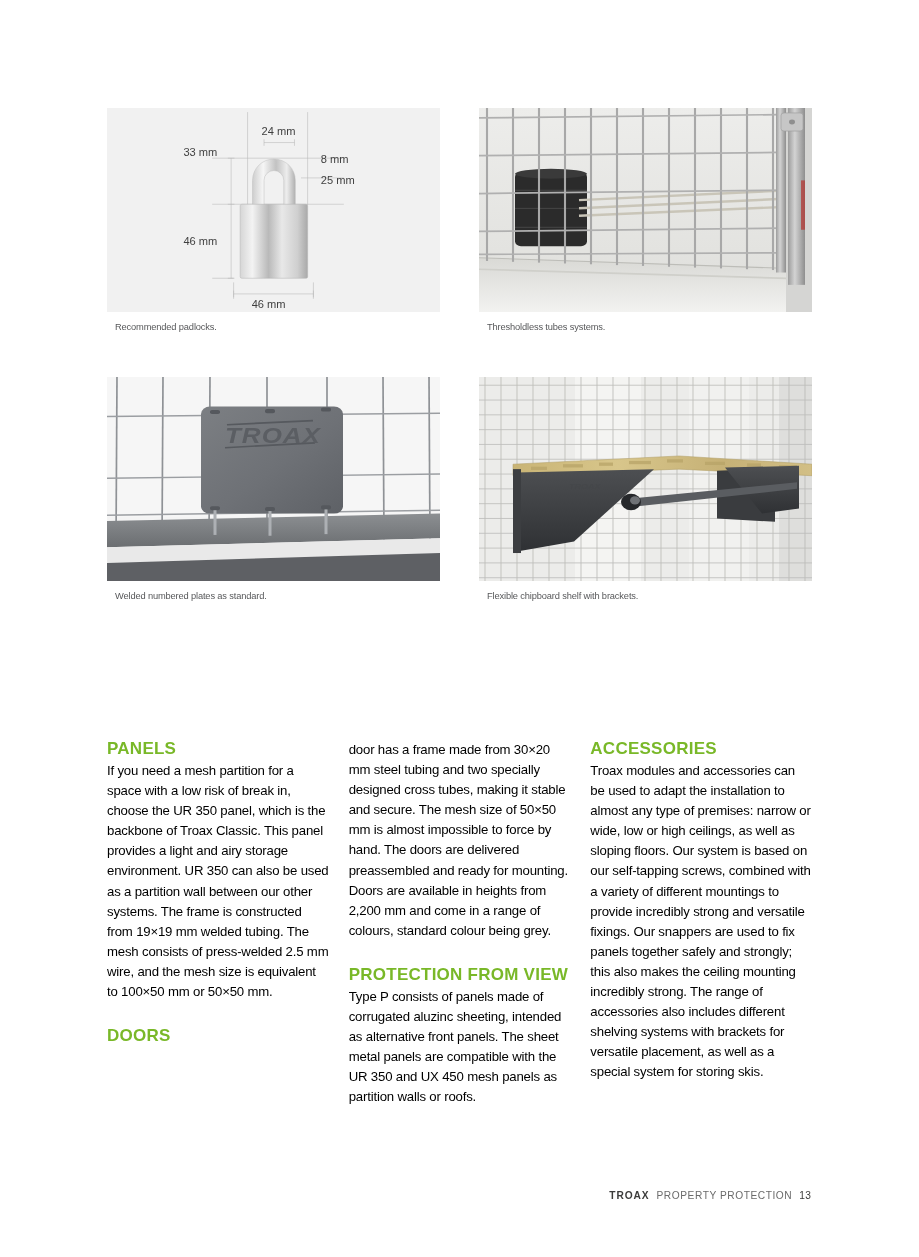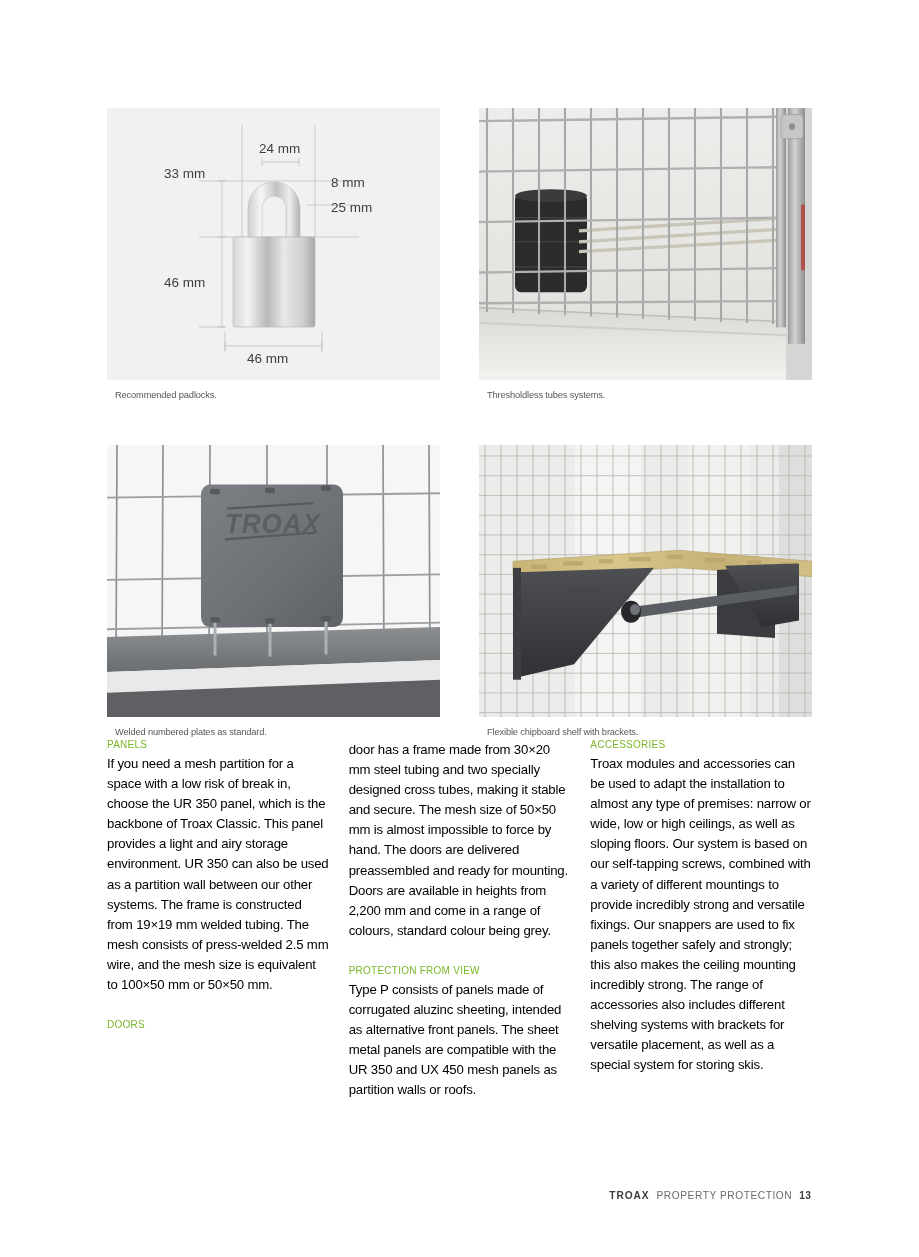--- a/index.html
+++ b/index.html
@@ -32,21 +32,21 @@
   }
   .fig-row {
     display: flex;
     gap: 39px;
   }
   .fig-row + .fig-row { margin-top: 45px; }
 
   .figure { width: 333px; }
   .fig-frame {
     width: 333px;
-    height: 272px;
+    height: 204px;
     overflow: hidden;
     position: relative;
     background: #f1f1f1;
   }
   .fig-caption {
     margin-top: 10px;
     font-size: 9.3px;
     letter-spacing: -0.15px;
     color: #57585a;
     font-family: "Liberation Sans", sans-serif;
@@ -65,22 +65,22 @@
     left: 107px;
     top: 740px;
     width: 705px;
     display: flex;
     gap: 20px;
   }
   .col { width: 222px; }
 
   .sec-head {
     color: #79b828;
-    font-size: 10px;
-    font-weight: normal;
+    font-size: 17px;
+    font-weight: bold;
     letter-spacing: 0.25px;
     line-height: 1.0;
     margin: 0 0 4px 0;
     font-family: "Liberation Sans", sans-serif;
   }
 
   .body-text {
     color: #000000;
     font-size: 13.2px;
     line-height: 20.1px;
@@ -98,21 +98,21 @@
     display: flex;
     align-items: baseline;
     gap: 7px;
     font-size: 10.2px;
     letter-spacing: 0.5px;
     color: #3c3c3b;
     font-family: "Liberation Sans", sans-serif;
   }
   .footer .brand { font-weight: bold; letter-spacing: 0.9px; }
   .footer .sect  { color: #6b6b6b; letter-spacing: 0.55px; }
-  .footer .pageno { font-weight: bold; letter-spacing: 0.2px; text-align: center; }
+  .footer .pageno { font-weight: normal; letter-spacing: 0.2px; text-align: center; }
 </style>
 </head>
 <body>
 
 <div class="page">
 
   <div class="figures">
 
     <div class="fig-row">
 

